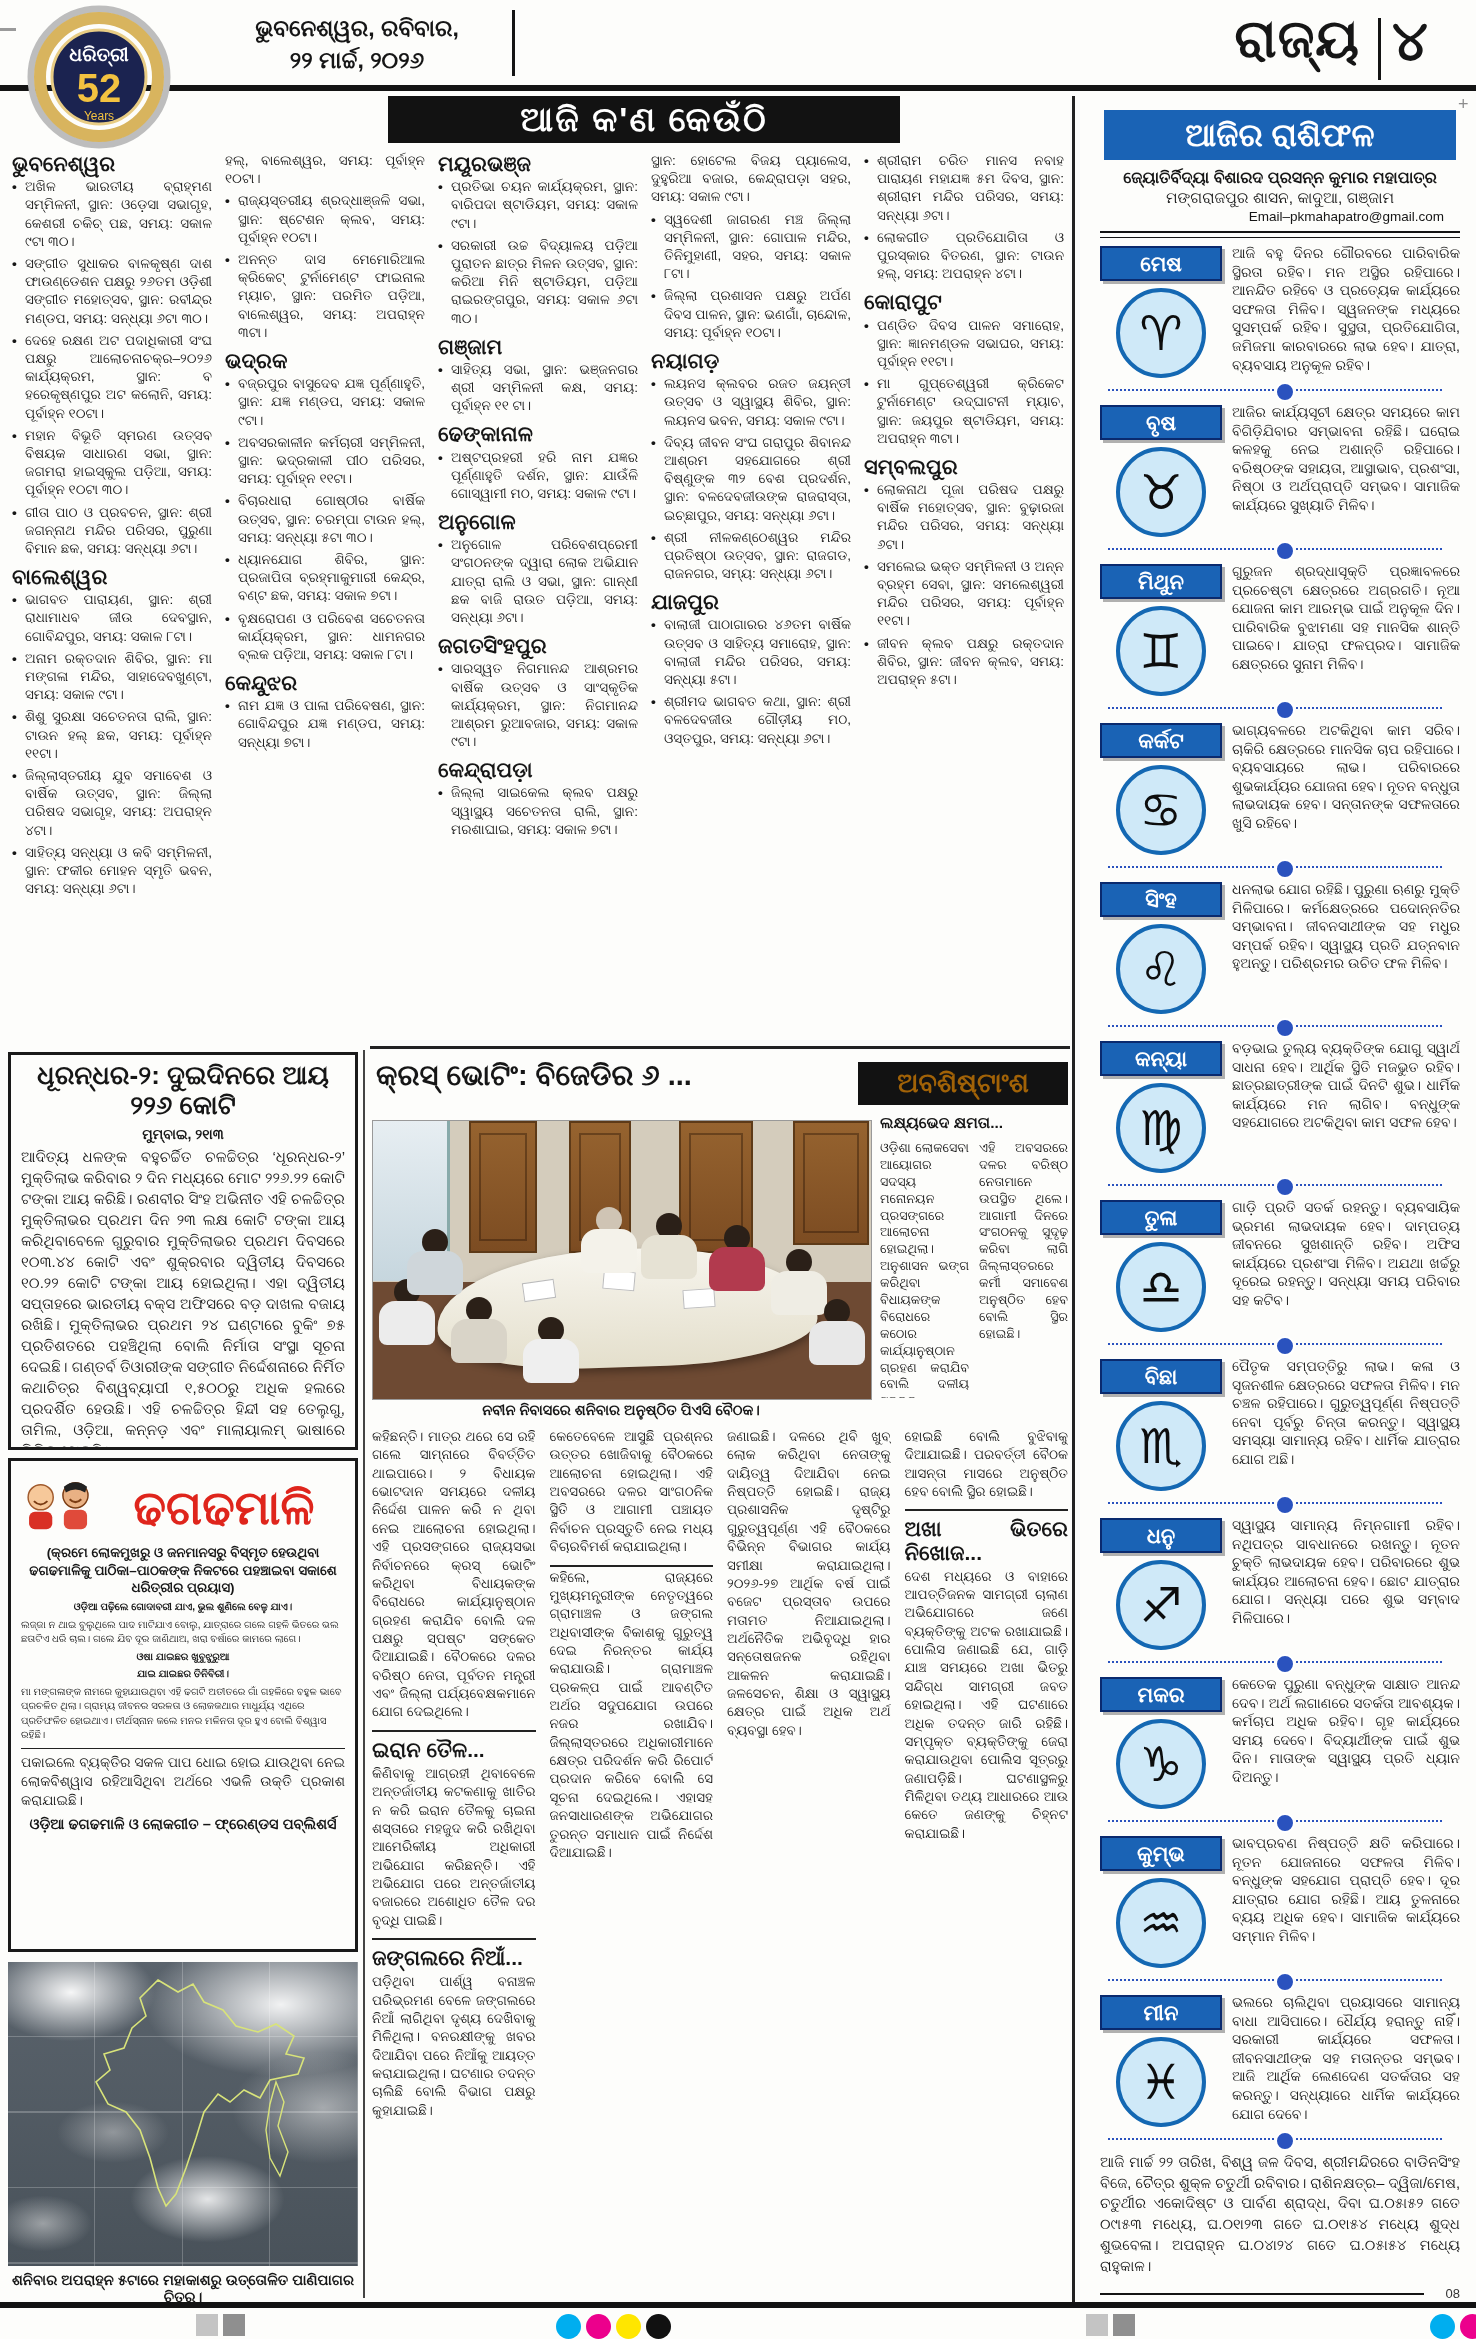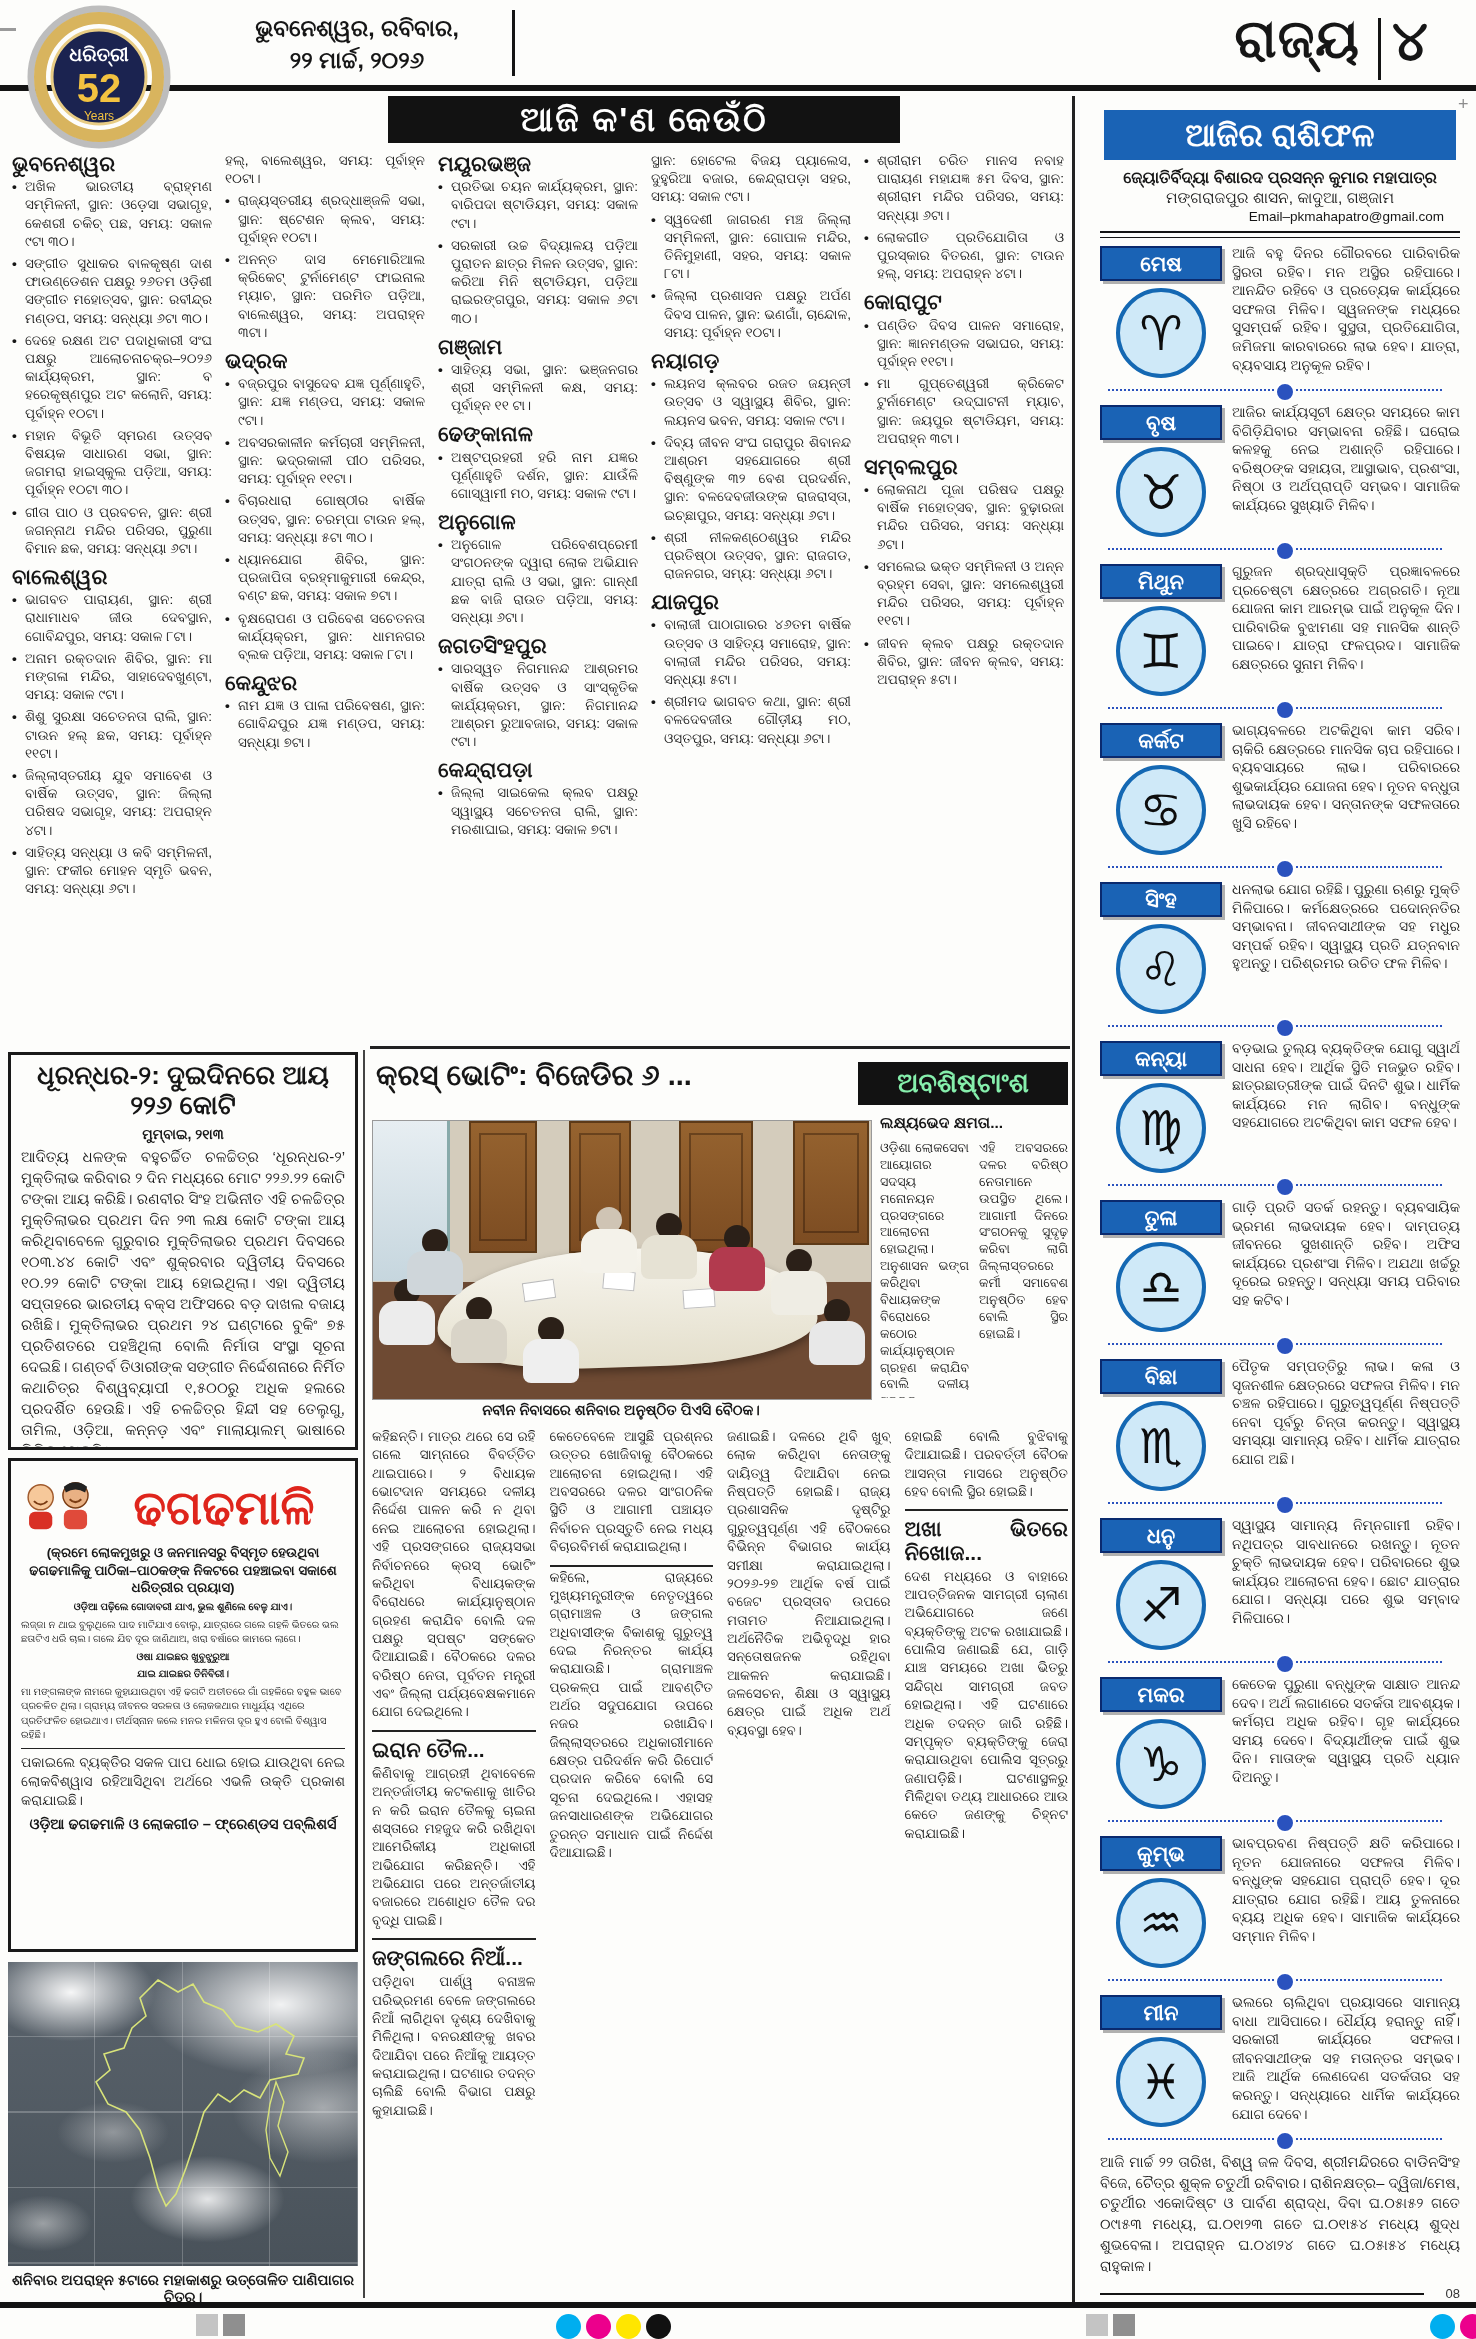--- a/index.html
+++ b/index.html
@@ -59,21 +59,21 @@
       linear-gradient(#5a636c,#49525a);}
   .satellite::before{content:"";position:absolute;inset:0;opacity:.5;
      background-image:repeating-linear-gradient(to right, transparent 0 86px, rgba(255,255,255,.45) 86px 87.5px),
                       repeating-linear-gradient(to bottom, transparent 0 74px, rgba(255,255,255,.45) 74px 75.5px);}
   .sat-caption{position:absolute;left:8px;top:2272px;width:350px;text-align:center;
                font-weight:bold;font-size:14.6px;}
   
   .mid-rule-top{position:absolute;left:370px;top:1046px;width:700px;height:2.5px;background:#222;}
   .pac-headline{position:absolute;left:376px;top:1060px;width:470px;font-size:29px;font-weight:800;line-height:1.1;}
   .remainder-banner{position:absolute;left:858px;top:1062px;width:210px;height:43px;background:#121212;
-                    color:#86efac;display:flex;align-items:center;justify-content:center;font-size:27px;font-weight:800;}
+                    color:#a16207;display:flex;align-items:center;justify-content:center;font-size:27px;font-weight:800;}
   .remainder-lead{position:absolute;left:880px;top:1114px;width:178px;font-weight:800;font-size:15.5px;}
   .remainder-cols{position:absolute;left:880px;top:1140px;width:188px;height:258px;display:flex;gap:10px;overflow:hidden;}
   .rcol{flex:1;font-size:12.8px;line-height:1.32;text-align:justify;overflow:hidden;}
   .photo{position:absolute;left:372px;top:1120px;width:498px;height:278px;overflow:hidden;border:1px solid #999;
          background:linear-gradient(#d4ccbc 0 58%, #6e4a33 58% 100%);}
   .door{position:absolute;top:0;width:64px;height:128px;background:linear-gradient(#96632f,#7c4c22);
         border:2px solid #5d3a18;}
   .door i{position:absolute;left:8px;right:8px;top:10px;bottom:10px;border:2px solid rgba(40,20,5,.4);display:block;}
   .win{position:absolute;left:0;top:0;width:74px;height:160px;background:linear-gradient(#e7eef2,#c6d6de);border-right:3px solid #8aa;}
   .mtable{position:absolute;left:64px;top:128px;width:380px;height:118px;background:linear-gradient(#f7f5ee,#e4dfcc);

